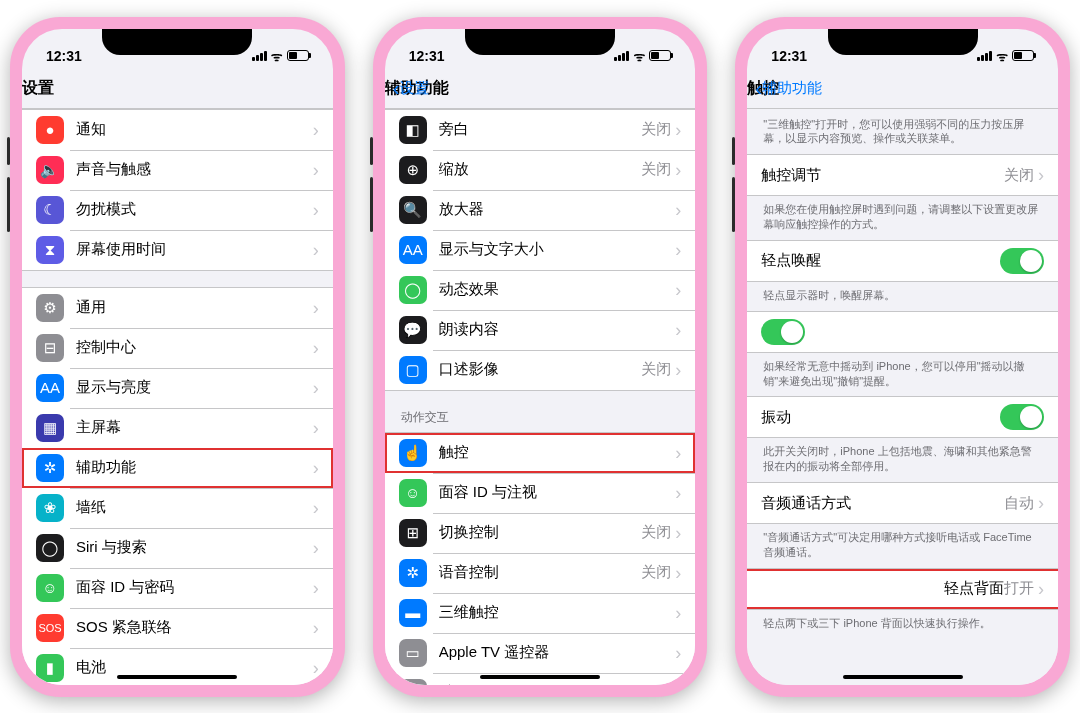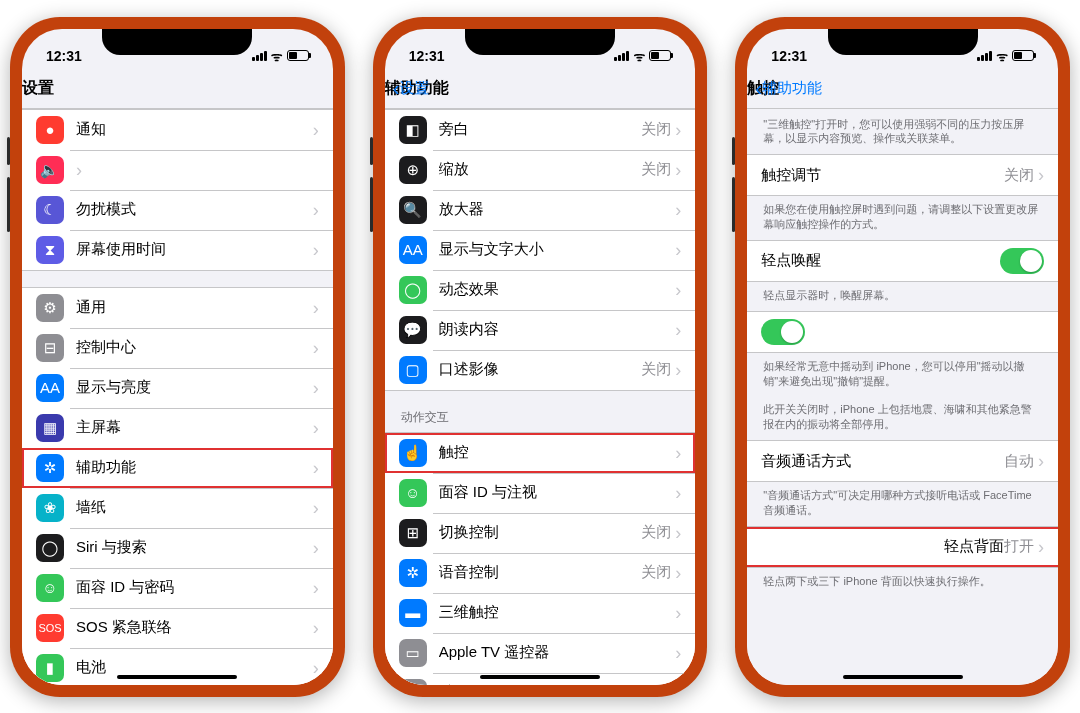--- a/index.html
+++ b/index.html
@@ -10,21 +10,21 @@
     height: 713px;
     display: flex;
     justify-content: center;
     align-items: center;
     gap: 28px;
     padding: 10px;
   }
   .phone {
     width: 338px;
     height: 680px;
-    background: #c2410c;
+    background: #f9a8d4;
     border-radius: 50px;
     padding: 12px;
     position: relative;
     box-shadow: 0 4px 20px rgba(0,0,0,0.3);
   }
   .phone::before, .phone::after {
     content:"";
     position:absolute;
     background:#2a2a2a;
     border-radius:2px;
@@ -192,20 +192,21 @@
     </div>
     <div class="content">
       <div class="group" id="p1g1">
           <div class="row" style="position: relative;">
             <div class="icon" style="background: rgb(255, 59, 48);">●</div>
             <span class="row-label">通知</span>
             <span class="chevron">›</span>
           </div>
           <div class="row" style="position: relative;">
             <div class="icon" style="background: rgb(255, 45, 85);">🔈</div>
+            <span class="row-label">声音与触感</span>
             <span class="chevron">›</span>
           </div>
           <div class="row" style="position: relative;">
             <div class="icon" style="background: rgb(88, 86, 214);">☾</div>
             <span class="row-label">勿扰模式</span>
             <span class="chevron">›</span>
           </div>
           <div class="row" style="position: relative;">
             <div class="icon" style="background: rgb(94, 92, 230);">⧗</div>
             <span class="row-label">屏幕使用时间</span>
@@ -424,20 +425,26 @@
             <div class="switch on"></div>
           </div>
         </div>
         <div class="group-footer">轻点显示器时，唤醒屏幕。</div>
         <div class="group">
           <div class="row noicon" style="position: relative;">
             <div class="switch on"></div>
           </div>
         </div>
         <div class="group-footer">如果经常无意中摇动到 iPhone，您可以停用"摇动以撤销"来避免出现"撤销"提醒。</div>
+        <div class="group">
+          <div class="row noicon" style="position: relative;">
+            <span class="row-label">振动</span>
+            <div class="switch on"></div>
+          </div>
+        </div>
         <div class="group-footer">此开关关闭时，iPhone 上包括地震、海啸和其他紧急警报在内的振动将全部停用。</div>
         <div class="group">
           <div class="row noicon" style="position: relative; justify-content: flex-end;">
             <span class="row-label">音频通话方式</span>
             <span class="row-value">自动</span>
             <span class="chevron">›</span>
           </div>
         </div>
         <div class="group-footer">"音频通话方式"可决定用哪种方式接听电话或 FaceTime 音频通话。</div>
         <div class="group">

